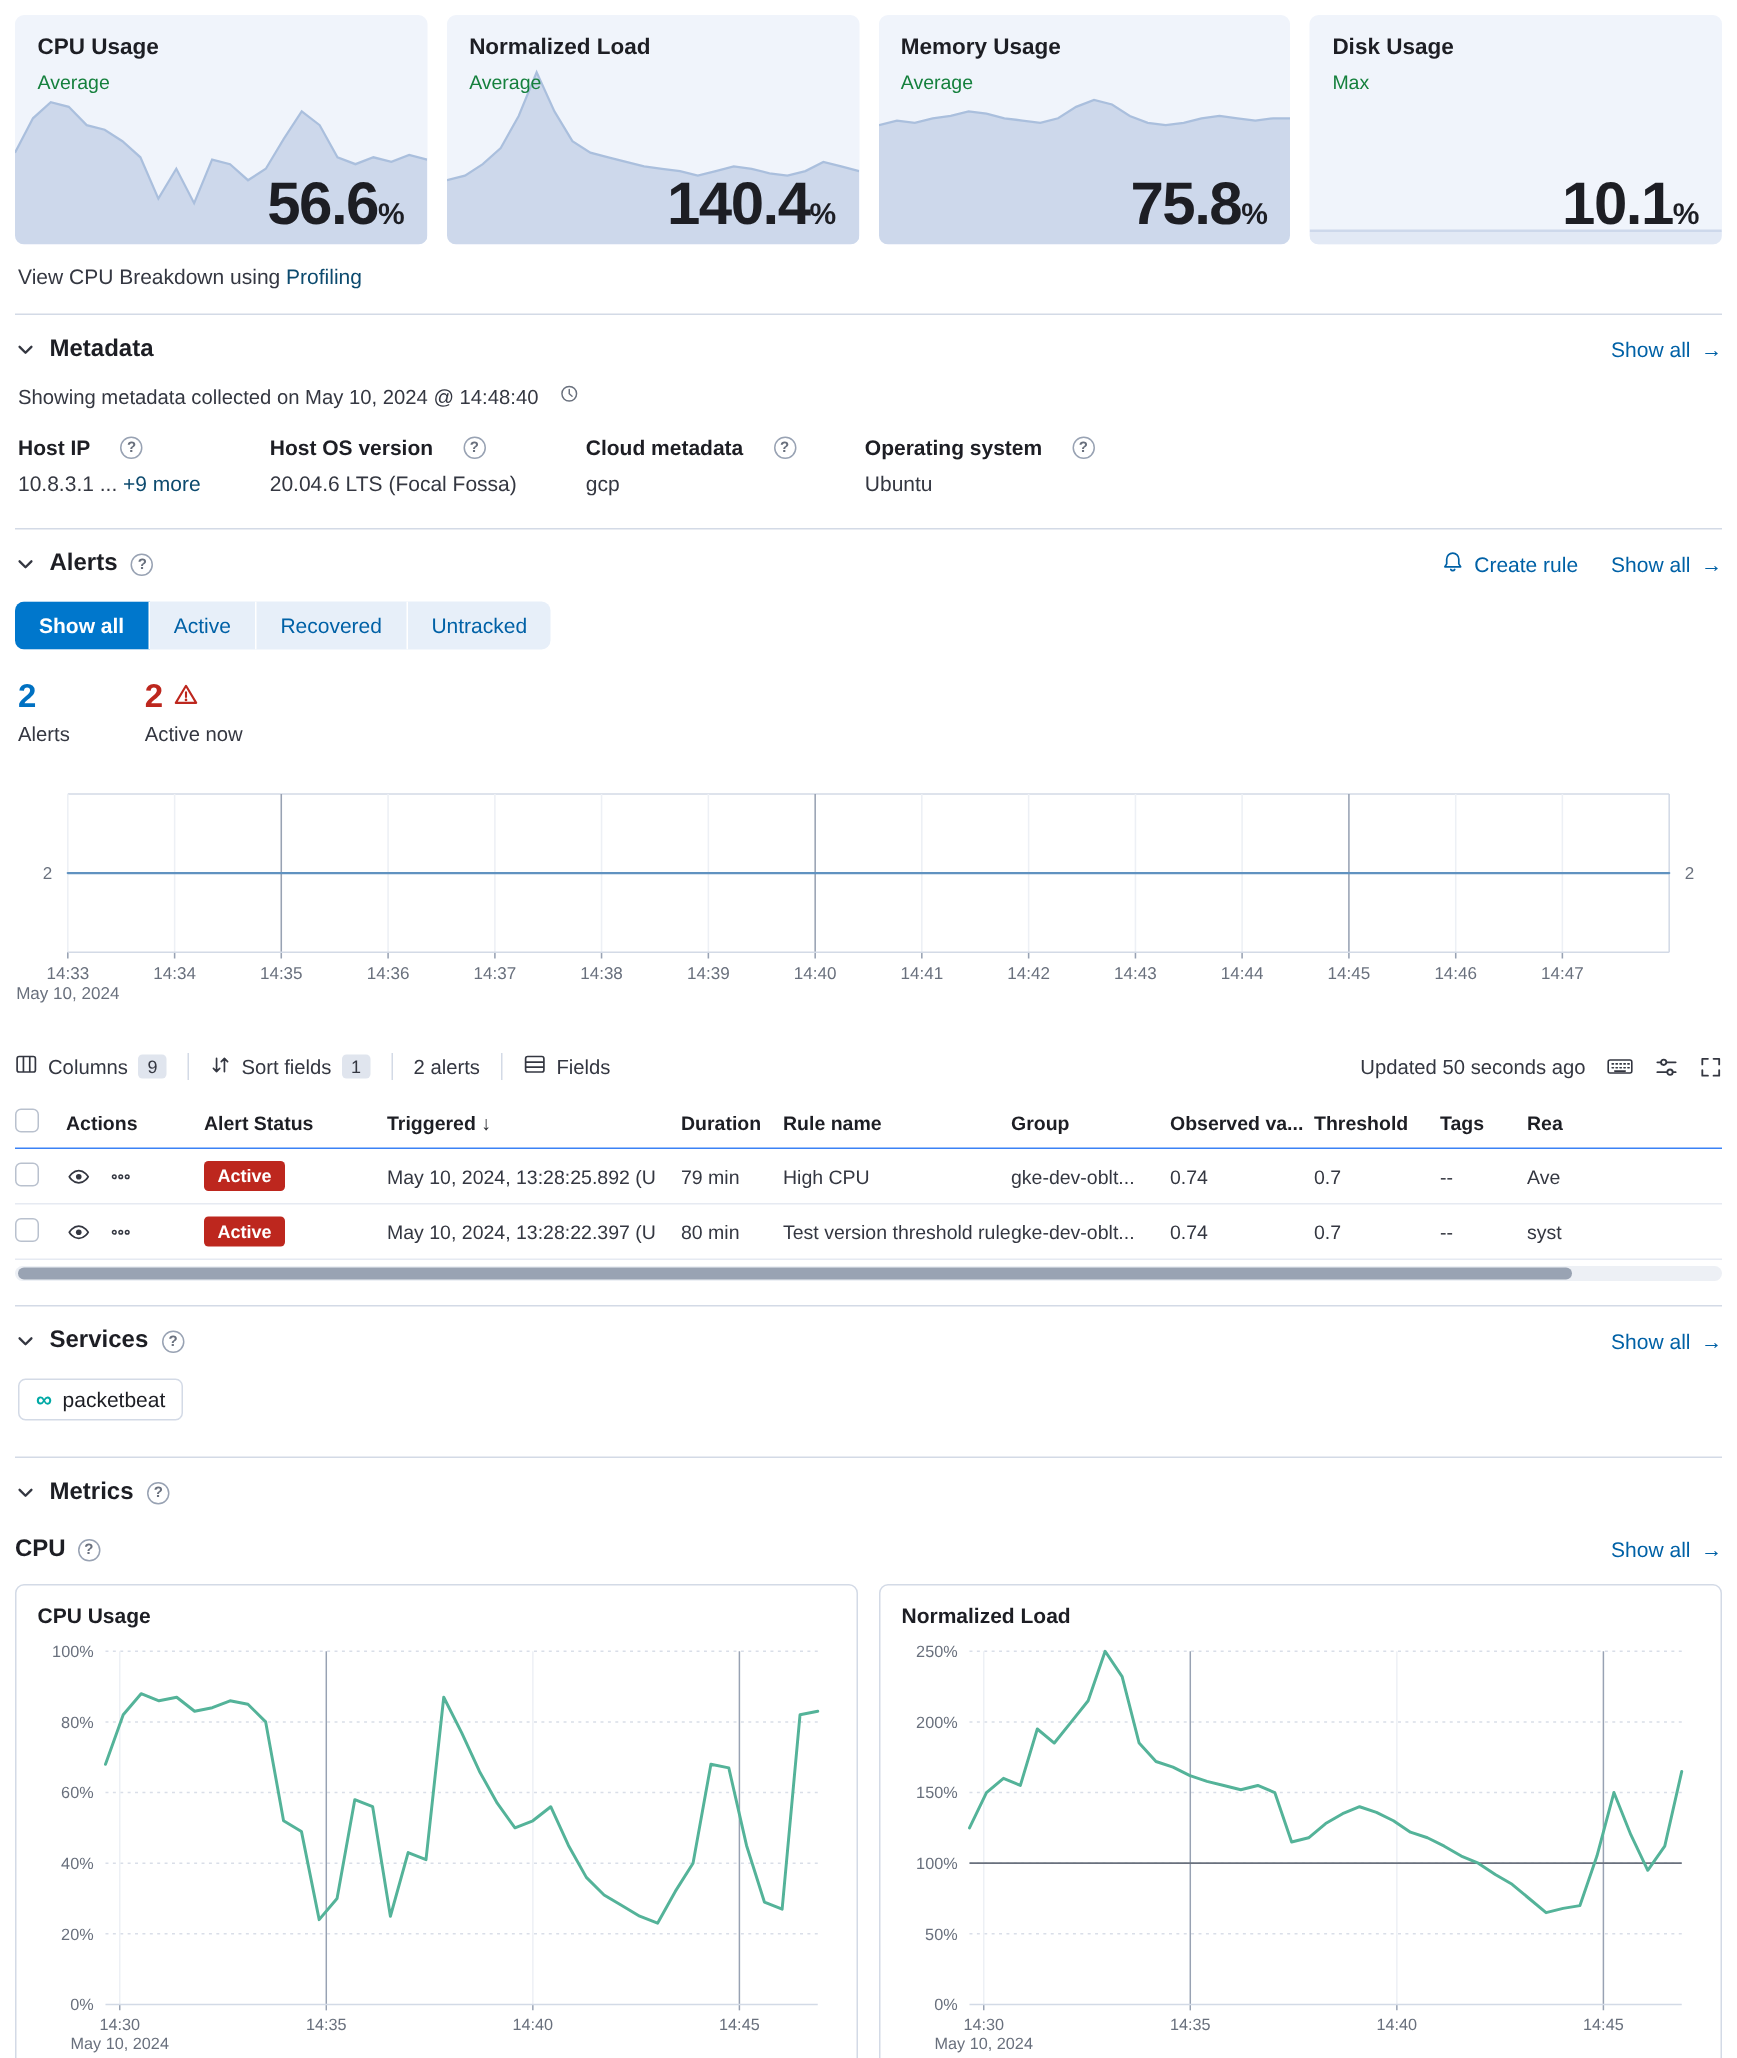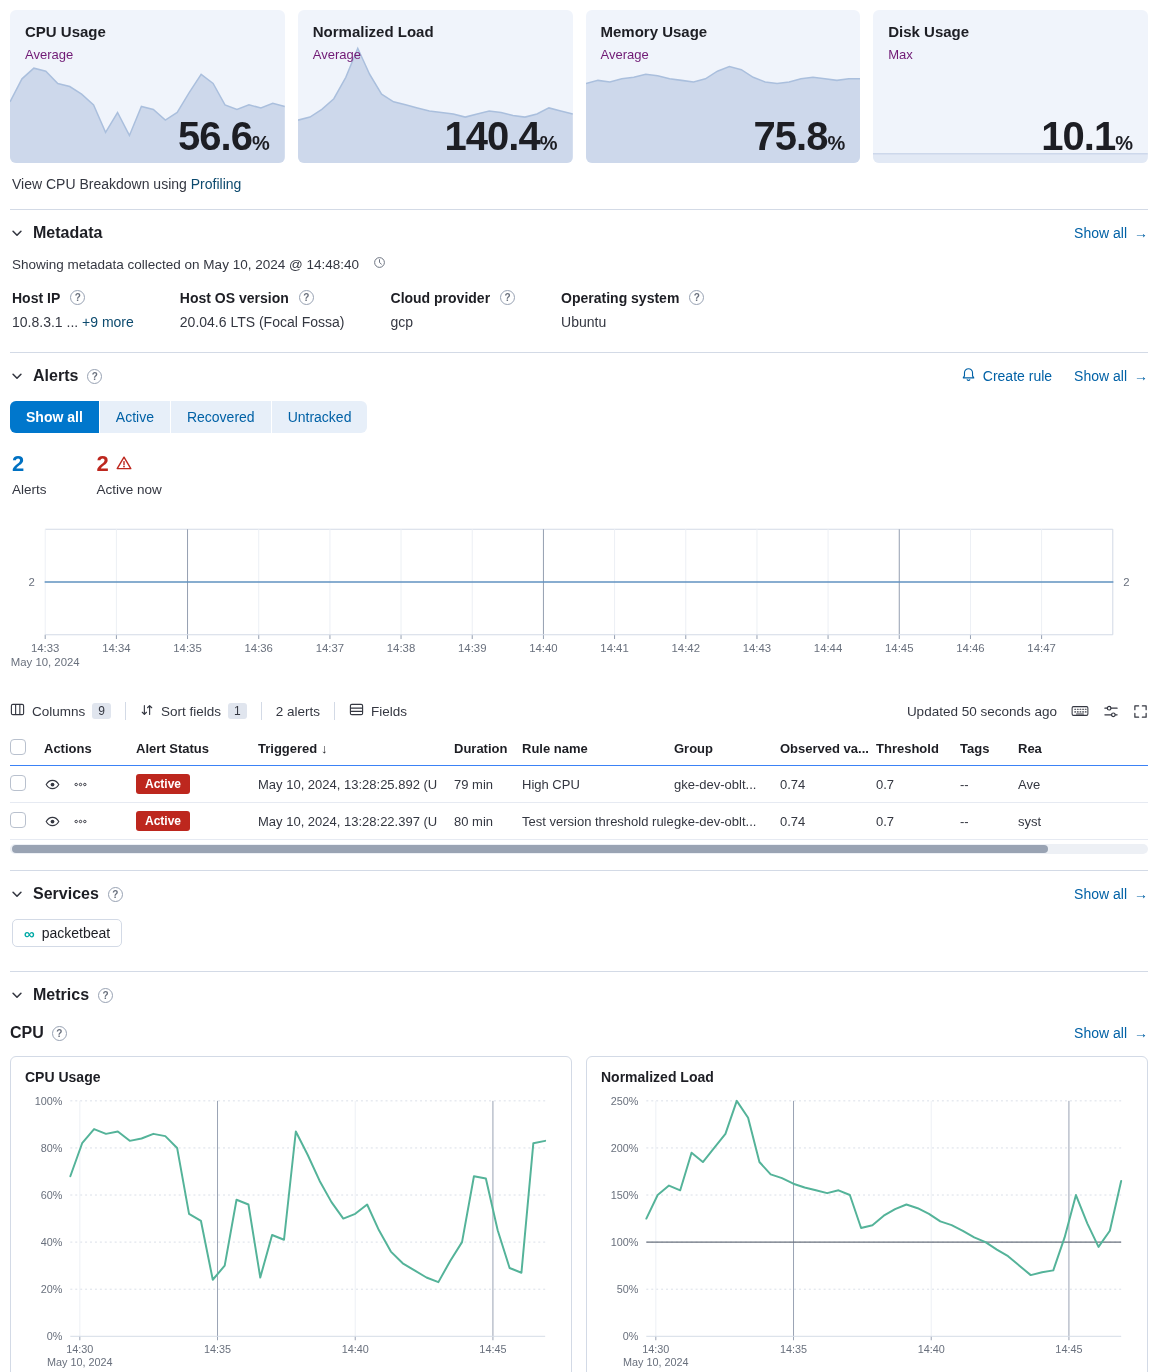--- a/index.html
+++ b/index.html
@@ -6,41 +6,41 @@
   html,body{width:1158px}
   body{height:1372px;background:#fff;font-family:"Liberation Sans",sans-serif;color:#343741;overflow:hidden}
   .page{padding:10px 10px 0 10px;width:1158px}
 
   
   .kpi-row{display:flex;gap:13px}
   .kpi-card{position:relative;flex:1;height:153px;background:#F0F4FB;border-radius:6px;overflow:hidden;cursor:pointer}
   .kpi-card svg.spark{position:absolute;left:0;top:0;width:100%;height:100%}
   .kpi-head{position:relative;padding:13px 15px;z-index:1}
   .kpi-title{font-size:15px;font-weight:700;color:#1D1E24}
-  .kpi-sub{font-size:13px;color:#701a75;margin-top:7px}
+  .kpi-sub{font-size:13px;color:#15803d;margin-top:7px}
   .kpi-value{position:absolute;right:15px;bottom:4px;z-index:1;font-weight:700;color:#1D1E24;font-size:40px;letter-spacing:-1px}
   .kpi-value .unit{font-size:20px;letter-spacing:0}
 
   .profiling-line{margin:13px 0 17px 2px;font-size:14px;color:#343741}
   a.link{color:#0c4a6e;cursor:pointer;text-decoration:none}
 
   hr.sep{border:none;border-top:1px solid #D3DAE6;margin:0}
 
   .section{padding:12px 0 16px 0}
   .sec-head{display:flex;align-items:center;gap:9px;min-height:22px}
   .chev{display:inline-flex;cursor:pointer}
   .sec-title{font-size:16px;font-weight:700;color:#1D1E24}
   .sec-right{margin-left:auto;display:flex;align-items:center;gap:22px}
   .showall{display:inline-flex;align-items:center;gap:7px;font-size:14px;color:#0061A6;cursor:pointer}
   .qicon{display:inline-flex;align-items:center;justify-content:center;width:15px;height:15px;border:1px solid #98A2B3;border-radius:50%;font-size:10px;font-weight:700;color:#69707D;flex:0 0 auto}
 
   
   .collected{margin:12px 0 4px 2px;font-size:13.5px;display:flex;align-items:center;gap:14px}
   .meta-fields{display:flex;gap:46px;margin:18px 0 6px 2px}
-  .mf-label{display:flex;align-items:flex-start;gap:10px;font-size:14px;font-weight:700;color:#1D1E24}
+  .mf-label{display:flex;align-items:flex-end;gap:20px;font-size:14px;font-weight:700;color:#1D1E24}
   .mf-value{margin-top:8px;font-size:14px;color:#343741}
 
   
   .tabs{display:inline-flex;margin-top:14px;border-radius:6px;overflow:hidden;background:#E7EFF9}
   .tab{padding:8px 16px;font-size:14px;color:#0061A6;font-weight:500;cursor:pointer;border-right:1px solid #fff}
   .tab:last-child{border-right:none}
   .tab.selected{background:#0077CC;color:#fff;font-weight:600}
   .stats{display:flex;gap:50px;margin:18px 0 0 2px}
   .stat-num{font-size:22px;font-weight:700;color:#0071C2;display:flex;align-items:center;gap:7px}
   .stat-num.red{color:#BD271E}
@@ -175,21 +175,21 @@
       </div>
       <div>
         <div class="mf-label">
             <span>Host OS version</span>
             <span class="qicon">?</span>
           </div>
         <div class="mf-value">20.04.6 LTS (Focal Fossa)</div>
       </div>
       <div>
         <div class="mf-label">
-            <span>Cloud provider</span>
+            <span>Cloud metadata</span>
             <span class="qicon">?</span>
           </div>
         <div class="mf-value">gcp</div>
       </div>
       <div>
         <div class="mf-label">
             <span>Operating system</span>
             <span class="qicon">?</span>
           </div>
         <div class="mf-value">Ubuntu</div>

